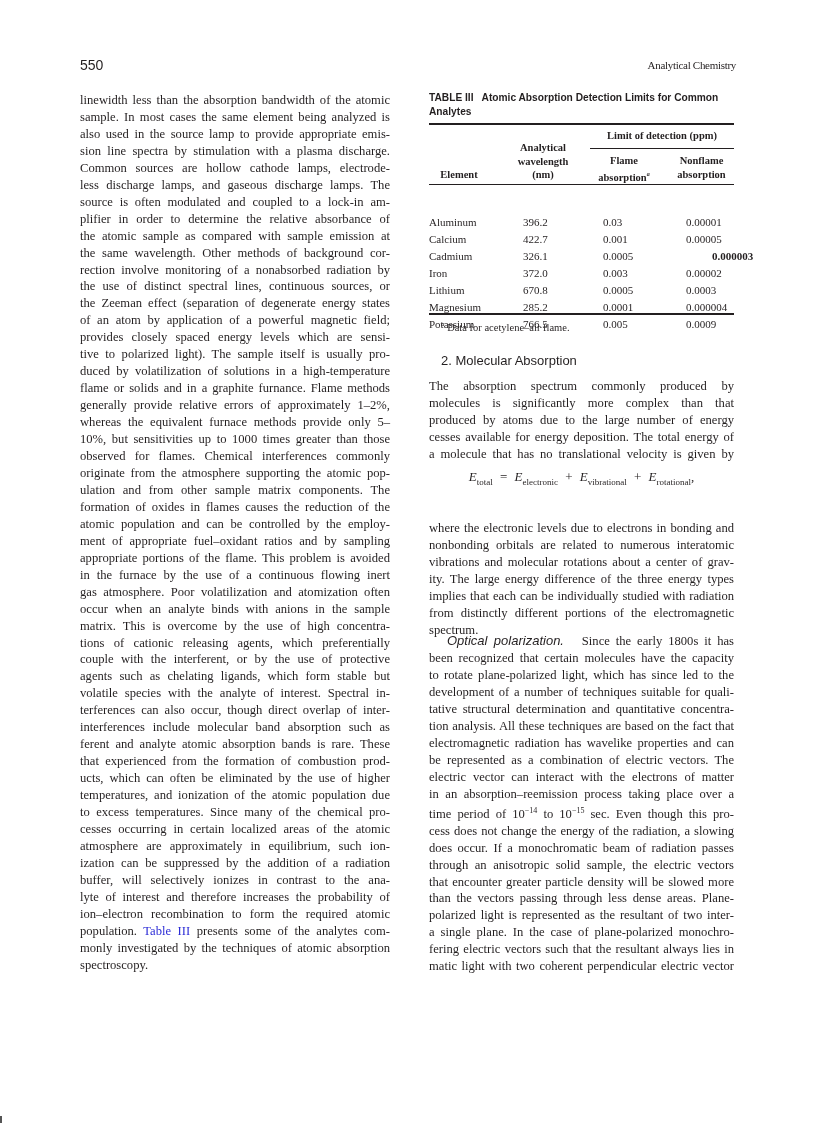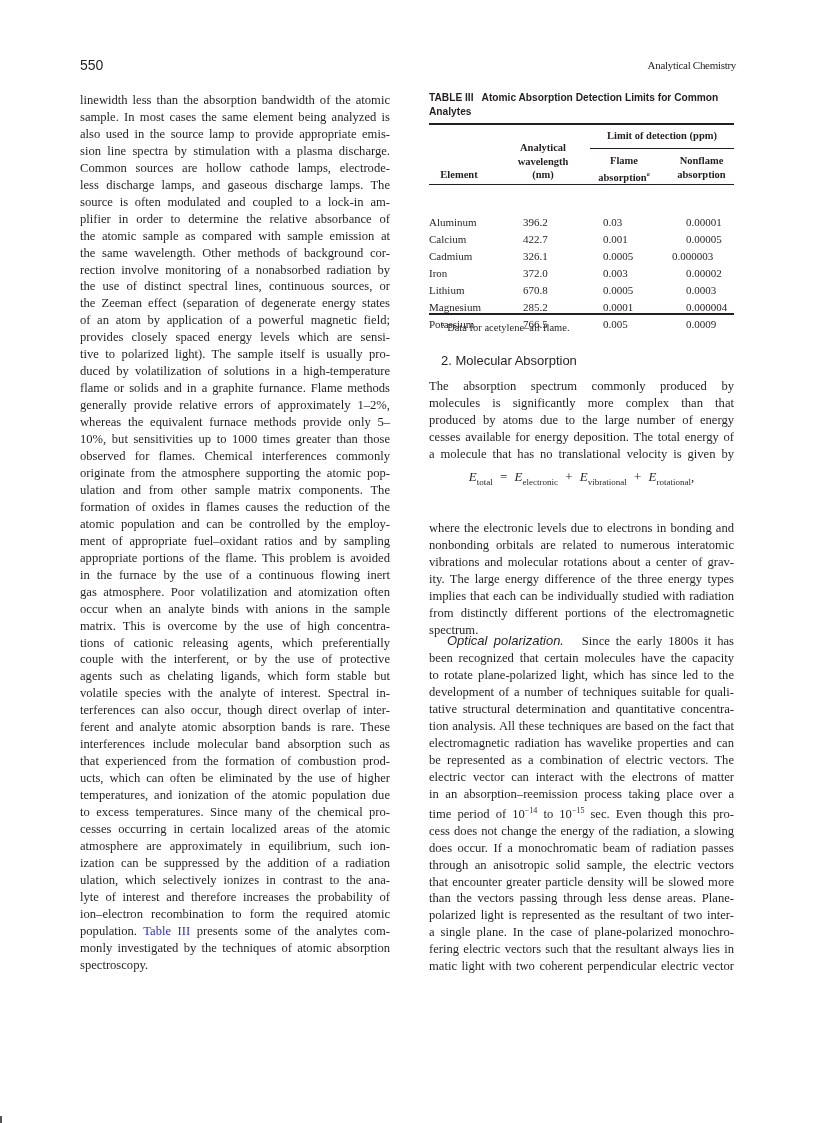--- a/index.html
+++ b/index.html
@@ -94,30 +94,30 @@
     <span class="col-line">appropriate portions of the flame. This problem is avoided</span>
     <span class="col-line">in the furnace by the use of a continuous flowing inert</span>
     <span class="col-line">gas atmosphere. Poor volatilization and atomization often</span>
     <span class="col-line">occur when an analyte binds with anions in the sample</span>
     <span class="col-line">matrix. This is overcome by the use of high concentra-</span>
     <span class="col-line">tions of cationic releasing agents, which preferentially</span>
     <span class="col-line">couple with the interferent, or by the use of protective</span>
     <span class="col-line">agents such as chelating ligands, which form stable but</span>
     <span class="col-line">volatile species with the analyte of interest. Spectral in-</span>
     <span class="col-line">terferences can also occur, though direct overlap of inter-</span>
+    <span class="col-line">interferences include molecular band absorption such as</span>
     <span class="col-line">ferent and analyte atomic absorption bands is rare. These</span>
-    <span class="col-line">interferences include molecular band absorption such as</span>
     <span class="col-line">that experienced from the formation of combustion prod-</span>
     <span class="col-line">ucts, which can often be eliminated by the use of higher</span>
     <span class="col-line">temperatures, and ionization of the atomic population due</span>
     <span class="col-line">to excess temperatures. Since many of the chemical pro-</span>
     <span class="col-line">cesses occurring in certain localized areas of the atomic</span>
     <span class="col-line">atmosphere are approximately in equilibrium, such ion-</span>
     <span class="col-line">ization can be suppressed by the addition of a radiation</span>
-    <span class="col-line">ulation, which selectively ionizes in contrast to the ana-</span>
+    <span class="col-line">buffer, will selectively ionizes in contrast to the ana-</span>
     <span class="col-line">lyte of interest and therefore increases the probability of</span>
     <span class="col-line">ion–electron recombination to form the required atomic</span>
     <span class="col-line"><span>population.</span> <a class="link">Table III</a> <span>presents some of the analytes com-</span></span>
     <span class="col-line">monly investigated by the techniques of atomic absorption</span>
     <span class="col-line last">spectroscopy.</span>
   </p>
 </div>
 
 <div class="table-caption">
   <span class="label">TABLE III</span><span>Atomic Absorption Detection Limits for Common Analytes</span>
@@ -152,21 +152,21 @@
 <div>
   <span class="td" style="left:429px; top:210px;">Calcium</span>
   <span class="td" style="left:523px; top:210px;">422.7</span>
   <span class="td" style="left:603px; top:210px;">0.001</span>
   <span class="td" style="left:686px; top:210px;">0.00005</span>
 </div>
 <div>
   <span class="td" style="left:429px; top:227px;">Cadmium</span>
   <span class="td" style="left:523px; top:227px;">326.1</span>
   <span class="td" style="left:603px; top:227px;">0.0005</span>
-  <span class="td" style="left:672px; top:227px;">0.000003</span>
+  <span class="td" style="left:712px; top:227px;font-weight:bold;">0.000003</span>
 </div>
 <div>
   <span class="td" style="left:429px; top:244px;">Iron</span>
   <span class="td" style="left:523px; top:244px;text-align:right;">372.0</span>
   <span class="td" style="left:603px; top:244px;">0.003</span>
   <span class="td" style="left:686px; top:244px;">0.00002</span>
 </div>
 <div>
   <span class="td" style="left:429px; top:261px;">Lithium</span>
   <span class="td" style="left:523px; top:261px;">670.8</span>

